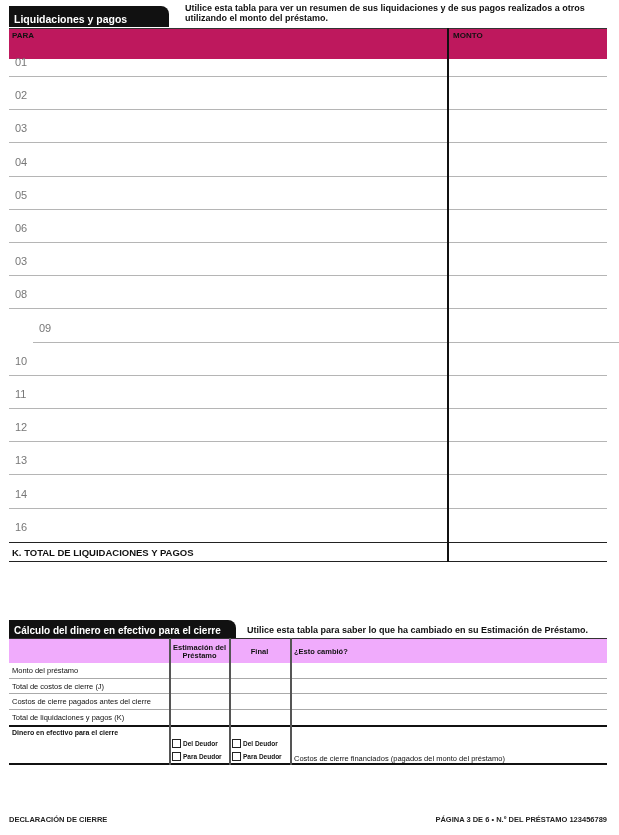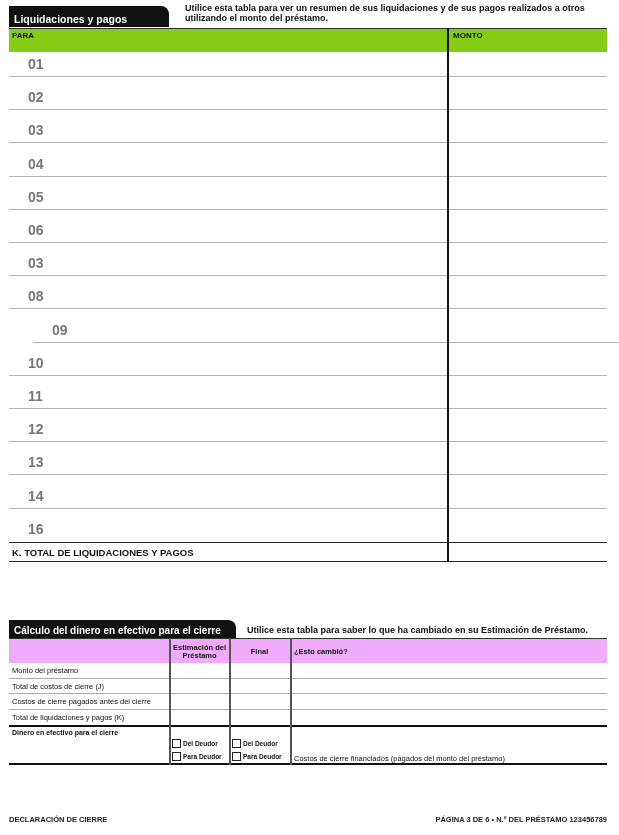--- a/index.html
+++ b/index.html
@@ -13,30 +13,30 @@
   }
   .tab1 { left: 9px; top: 6px; width: 160px; height: 21px; font-size: 10.5px; }
   .tab2 { left: 9px; top: 620px; width: 227px; height: 18px; font-size: 10px; }
 
   .instr { position: absolute; font-weight: bold; font-size: 9px; line-height: 10px; color: #111; }
   .instr1 { left: 185px; top: 3px; width: 420px; }
   .instr2 { left: 247px; top: 625px; width: 372px; }
 
   
   .hdr1 {
-    position: absolute; left: 9px; top: 28px; width: 598px; height: 24px;
-    background: #84cc16; border-top: 1.5px solid #333;
+    position: absolute; left: 9px; top: 28px; width: 598px; height: 31px;
+    background: #be185d; border-top: 1.5px solid #333;
   }
   .hdr1 span { position: absolute; top: 2px; font-size: 8px; font-weight: bold; }
   .hdr-para { left: 3px; }
   .hdr-monto { left: 444px; }
   .vdiv1 { position: absolute; left: 447px; top: 28px; width: 2px; height: 534px; background: #111; }
 
   .row1 { position: absolute; left: 9px; width: 598px; height: 33px; border-bottom: 1.5px solid #b5b5b5; }
-  .row1 .num { position: absolute; left: 19px; top: 12px; font-size: 14px; color: #777; font-weight: bold; }
+  .row1 .num { position: absolute; left: 6px; top: 12px; font-size: 11px; color: #777; }
 
   .total1 {
     position: absolute; left: 9px; top: 542px; width: 598px; height: 20px;
     border-top: 1.5px solid #222; border-bottom: 1.5px solid #222;
   }
   .total1 span { position: absolute; left: 3px; top: 4px; font-size: 9.5px; font-weight: bold; }
 
   
   .tbl2 { position: absolute; left: 9px; top: 638px; width: 598px; }
   .hdr2 { position: absolute; left: 0; top: 0; width: 598px; height: 25px; background: #f0abfc; border-top: 1.5px solid #333; }

